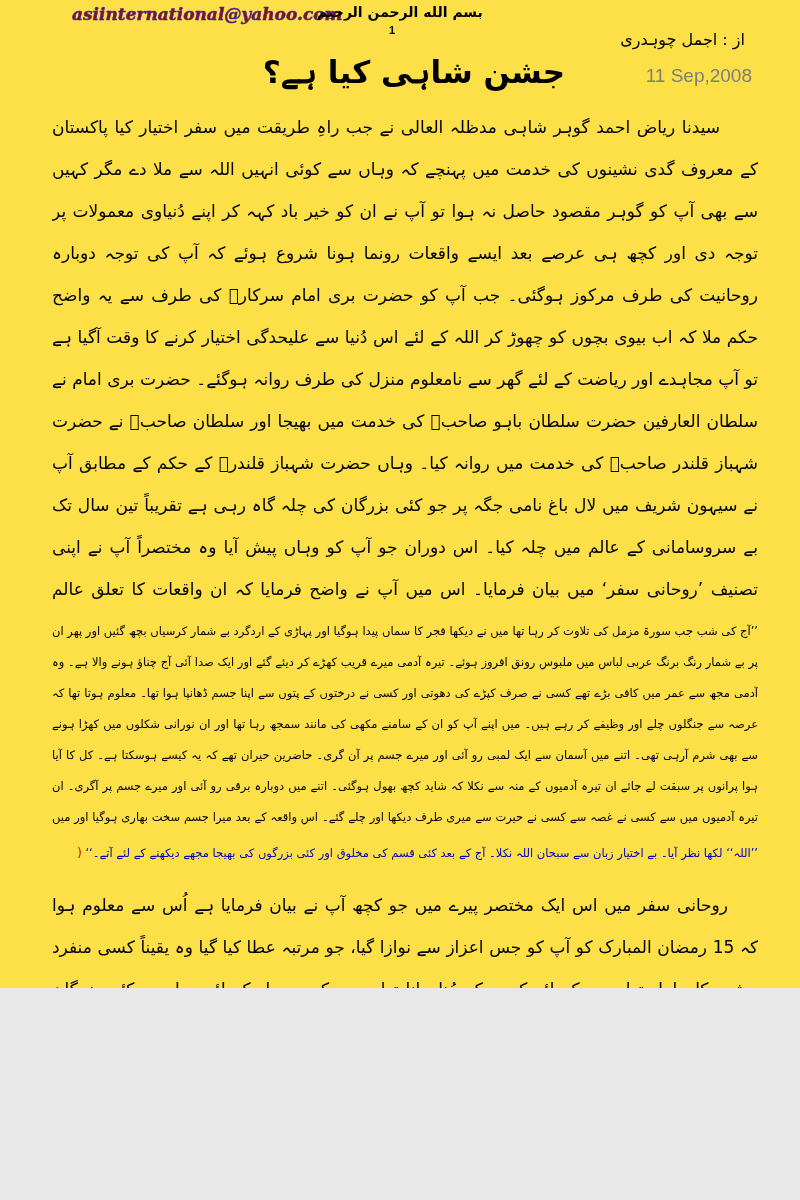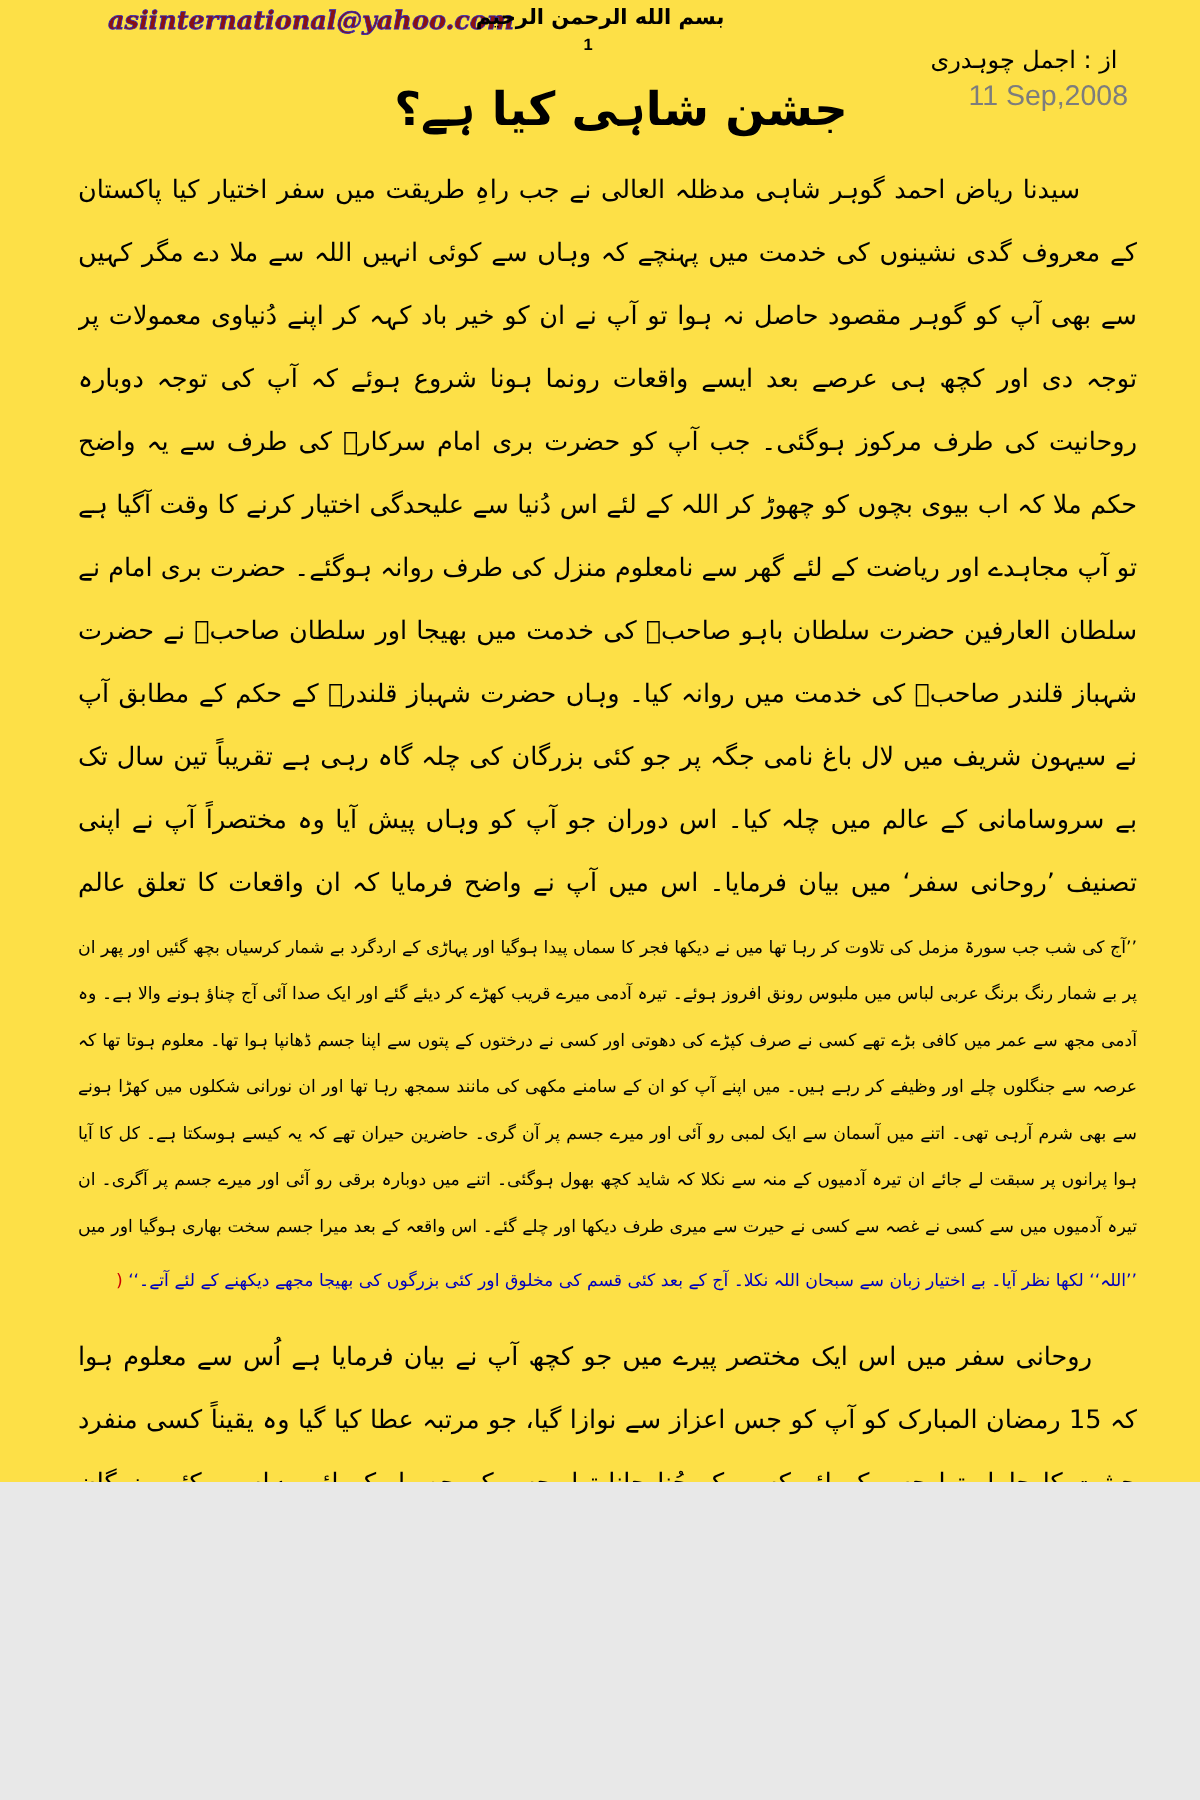--- a/index.html
+++ b/index.html
@@ -26,21 +26,21 @@
   }
   .title{
     position:absolute;top:40px;left:0;width:100%;text-align:center;
     direction:rtl;font-size:31px;font-weight:bold;letter-spacing:1px;
   }
   .byline{
     position:absolute;top:30px;right:55px;text-align:right;
     direction:rtl;font-size:16px;
   }
   .date{
-    position:absolute;top:54px;right:48px;text-align:left;
+    position:absolute;top:65px;right:48px;text-align:left;
     font-family:"Liberation Sans",sans-serif;font-size:19px;color:#7d7d7d;
   }
   
   .body-col{position:absolute;left:52px;width:706px;direction:rtl;}
   .para-big{
     text-align:justify;font-size:17px;line-height:42px;overflow:hidden;
   }
   #para1{top:106px;height:504px;text-indent:38px;}
   #para2{top:884px;height:252px;text-indent:30px;}
   .quote-small{

